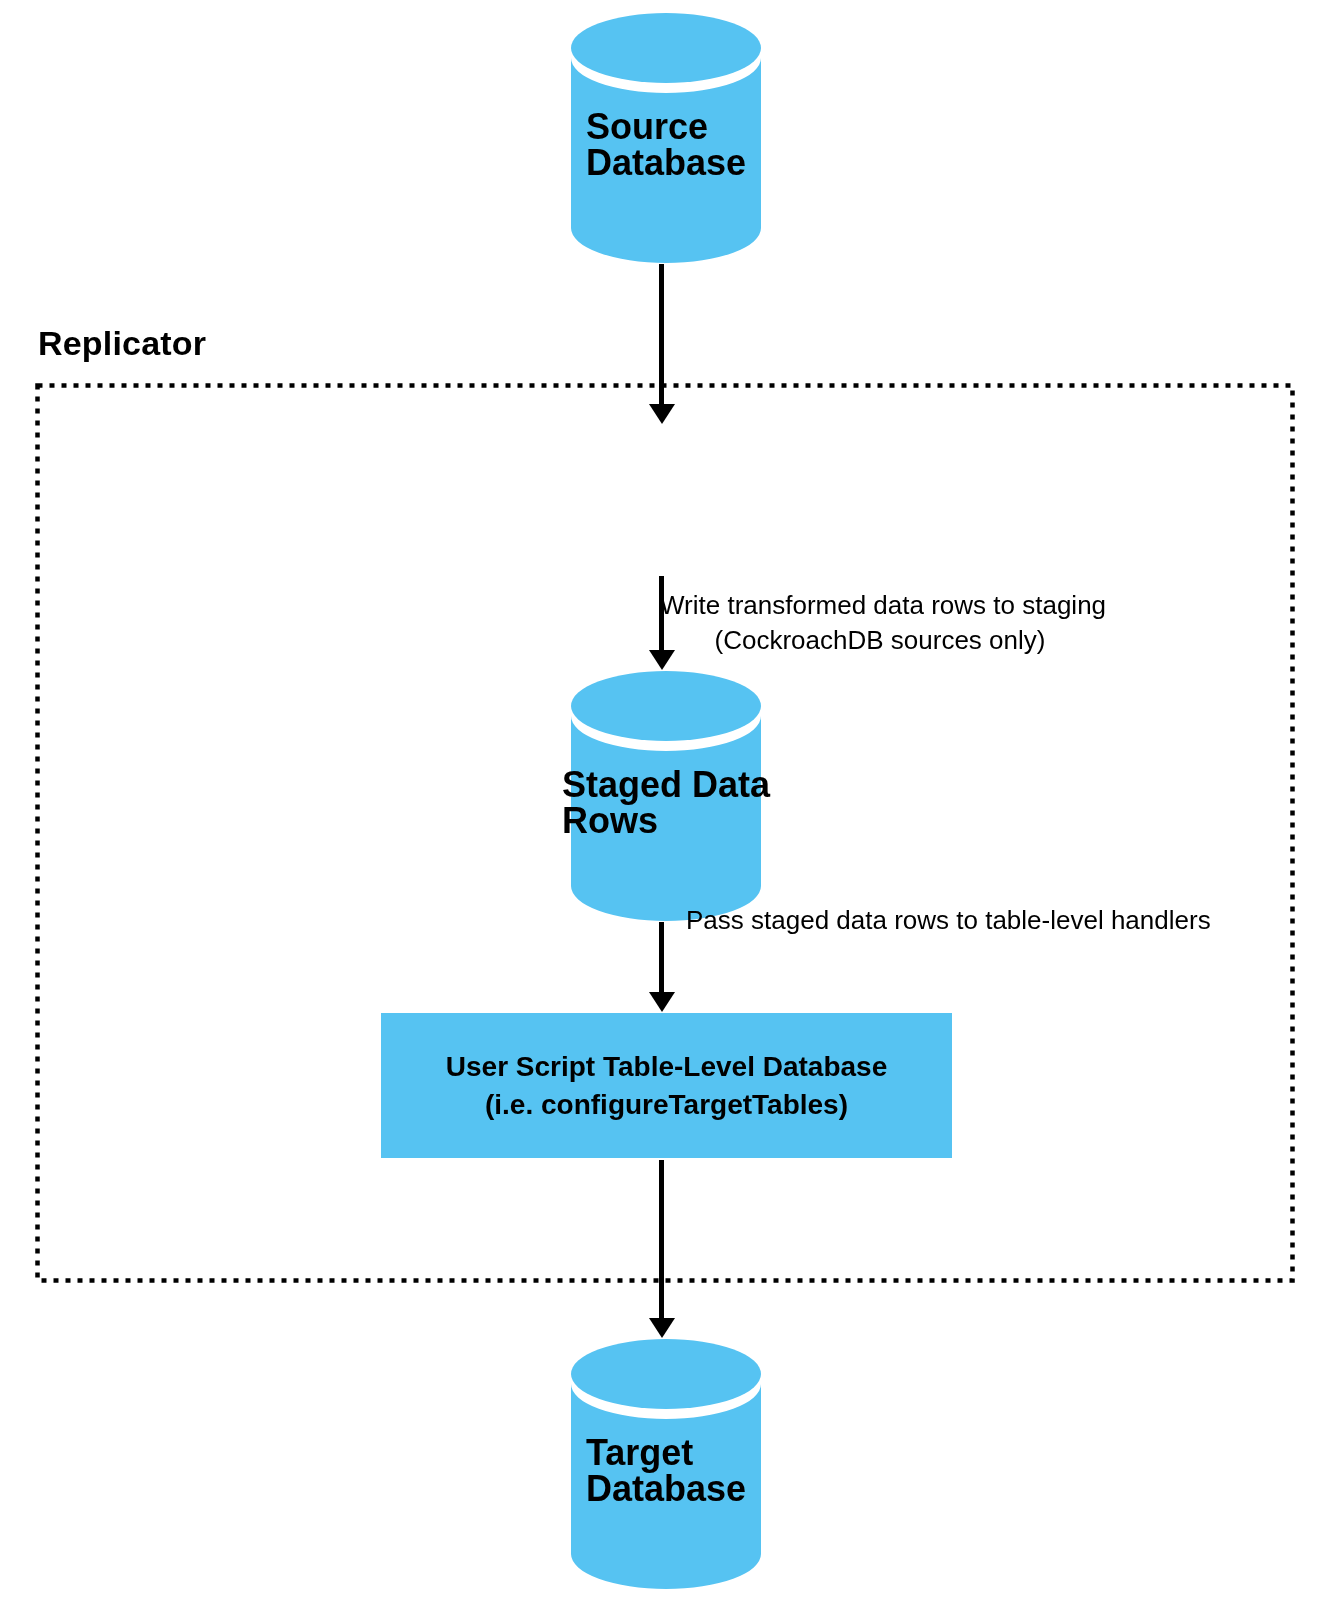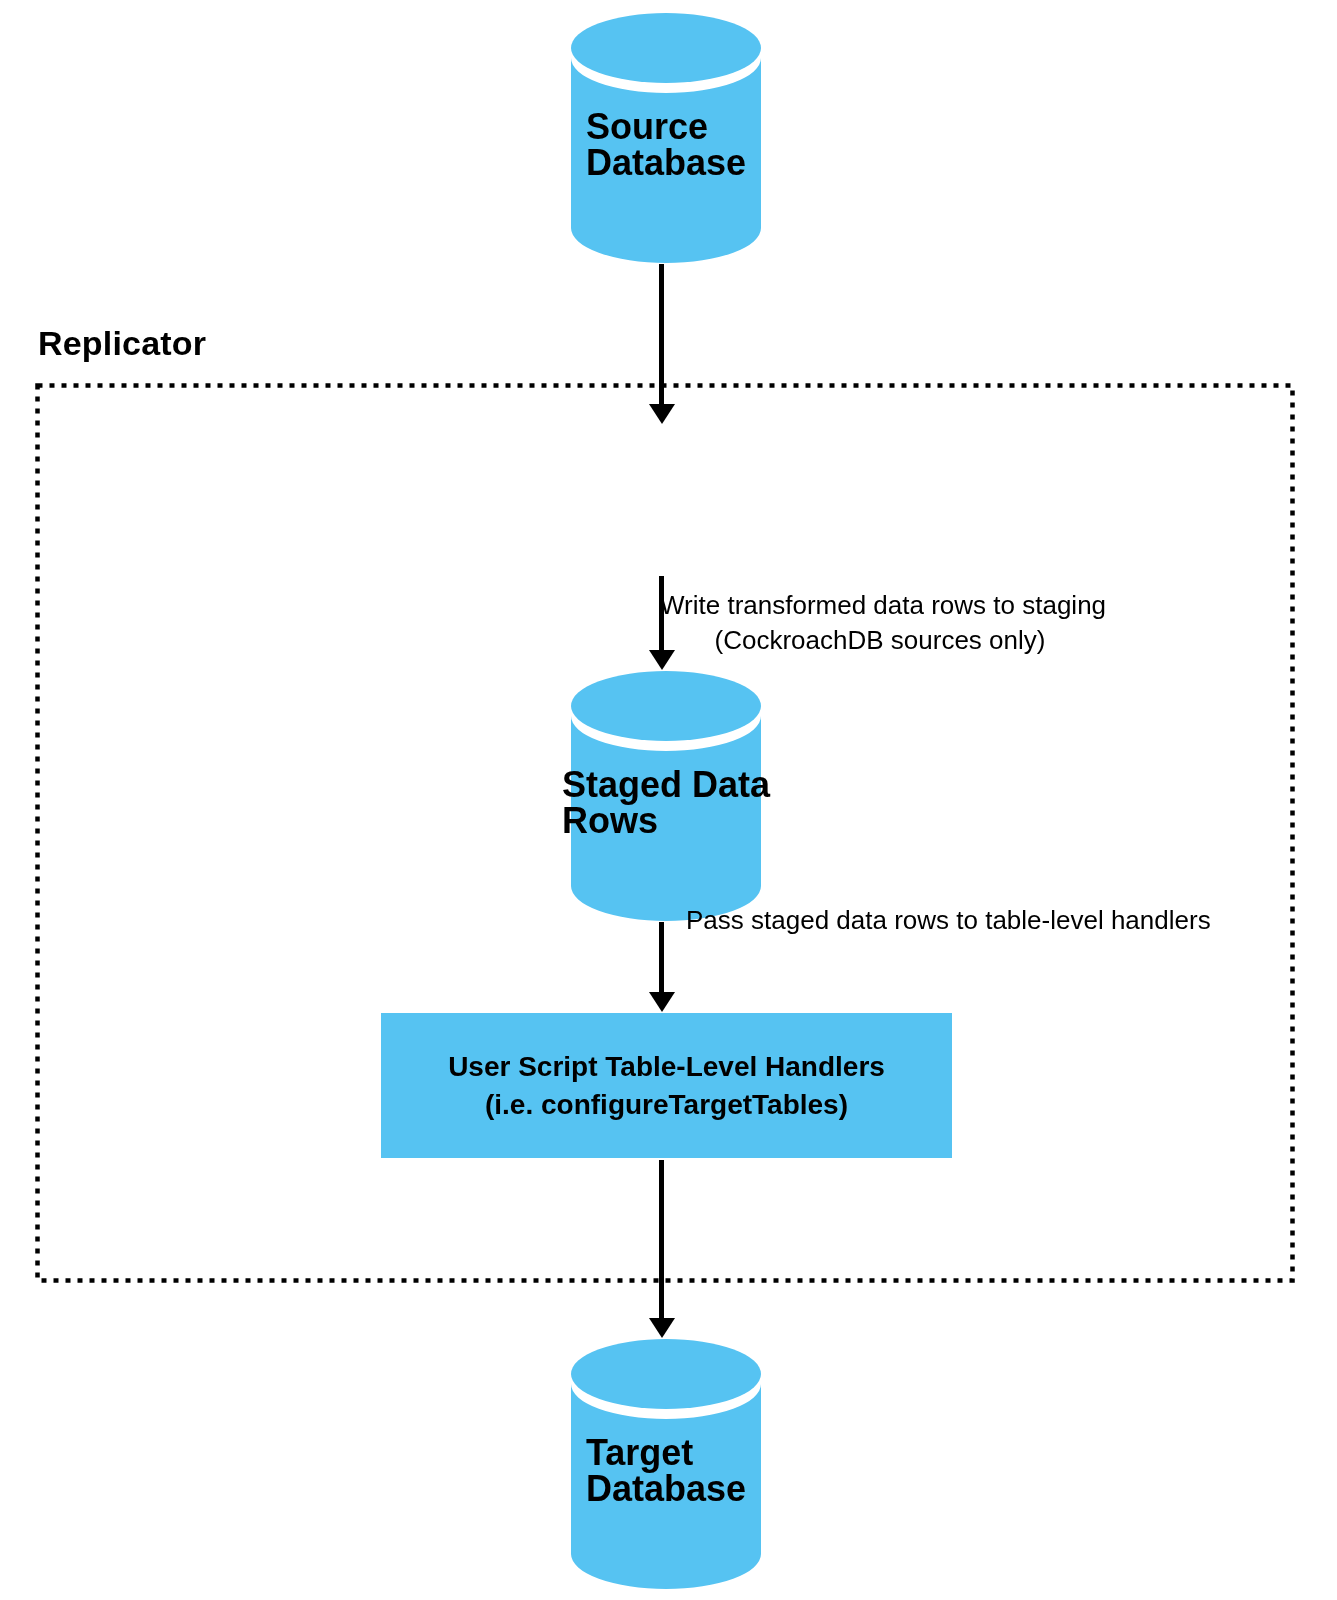--- a/index.html
+++ b/index.html
@@ -110,21 +110,21 @@
 Rows</div>
   </div>
 
   <div class="abs arrow arrow-3">
     <div class="shaft"></div>
     <div class="head"></div>
   </div>
   <div class="abs edge-label edge-3">Pass staged data rows to table-level handlers</div>
 
   <div class="abs hbox hbox-2">
-    <div class="hbox-label">User Script Table-Level Handlers
+    <div class="hbox-label">User Script Table-Level Database
 (i.e. configureTargetTables)</div>
   </div>
 
   <div class="abs arrow arrow-4">
     <div class="shaft"></div>
     <div class="head"></div>
   </div>
 
   <div class="abs cylinder cyl-target">
     <svg viewBox="0 0 192 252" aria-hidden="true">

